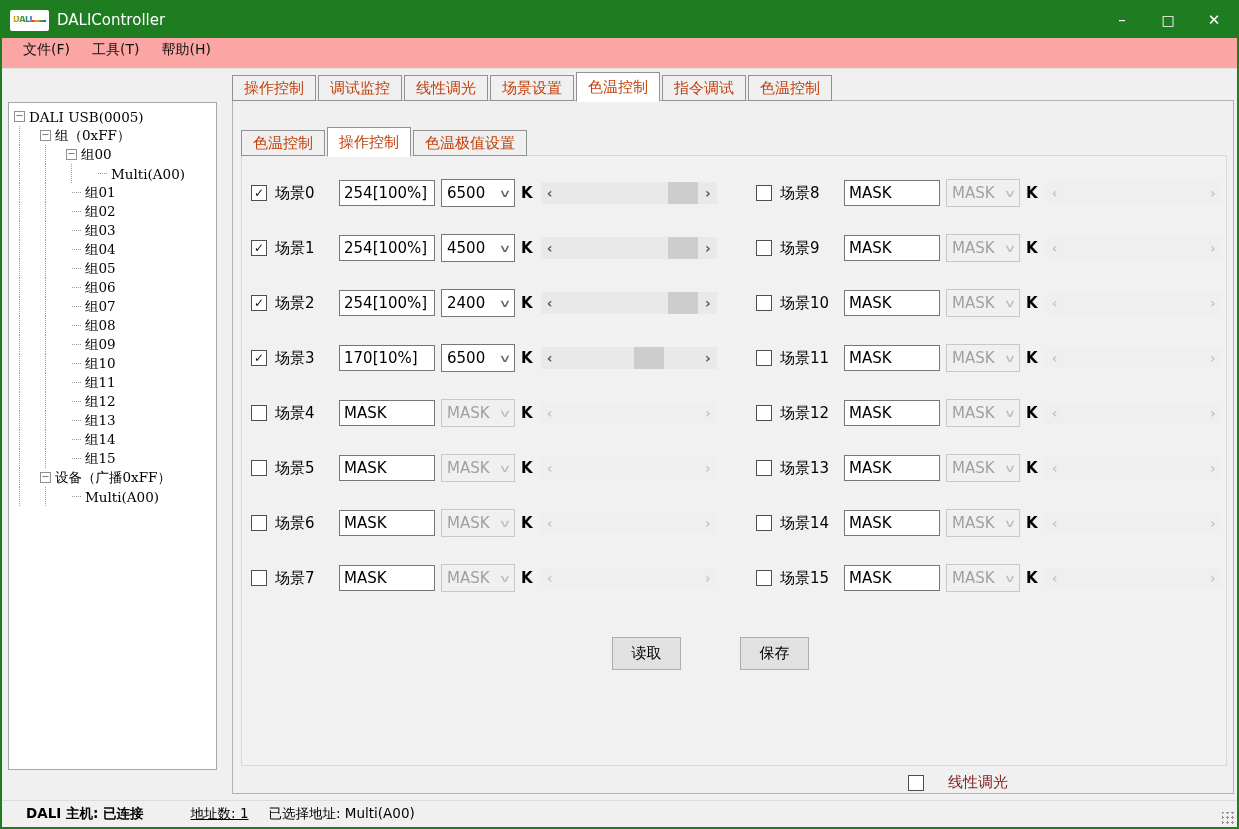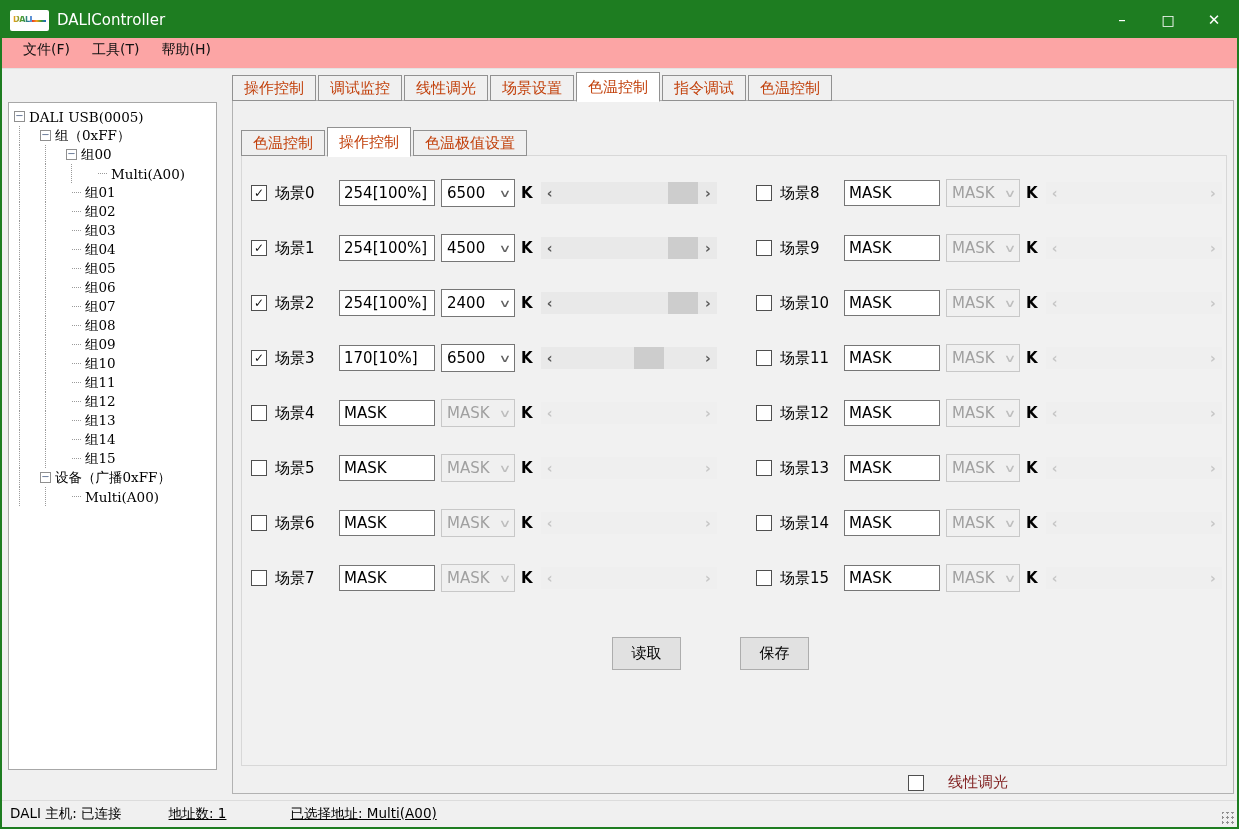--- a/index.html
+++ b/index.html
@@ -88,23 +88,23 @@
   #btn-read{left:370px;top:481px;}
   #btn-save{left:486px;top:481px;margin-left:12px;}
 
   
   .lin-dim{position:absolute;left:675px;top:672px;display:flex;align-items:center;}
   .lin-dim .lbl{font-size:15px;margin-left:24px;color:#7f1d1d;}
 
   
   .statusbar{position:absolute;left:0;right:0;bottom:0;height:26px;background:#f0f0f0;
              border-top:1px solid #dcdcdc;display:flex;align-items:center;font-size:13.5px;color:#000;}
-  .st-host{margin-left:8px;}
+  .st-host{margin-left:24px;font-weight:bold;}
   .st-addr{margin-left:47px;text-decoration:underline;}
-  .st-sel{margin-left:64px;text-decoration:underline;}
+  .st-sel{margin-left:20px;}
   .grip{position:absolute;right:2px;bottom:2px;width:13px;height:13px;
         background-image:radial-gradient(#8f8f8f 1.2px,transparent 1.3px);
         background-size:5px 5px;background-position:bottom right;}
 </style>
 </head>
 <body>
 
 <div class="window">
 
   <div class="titlebar">

